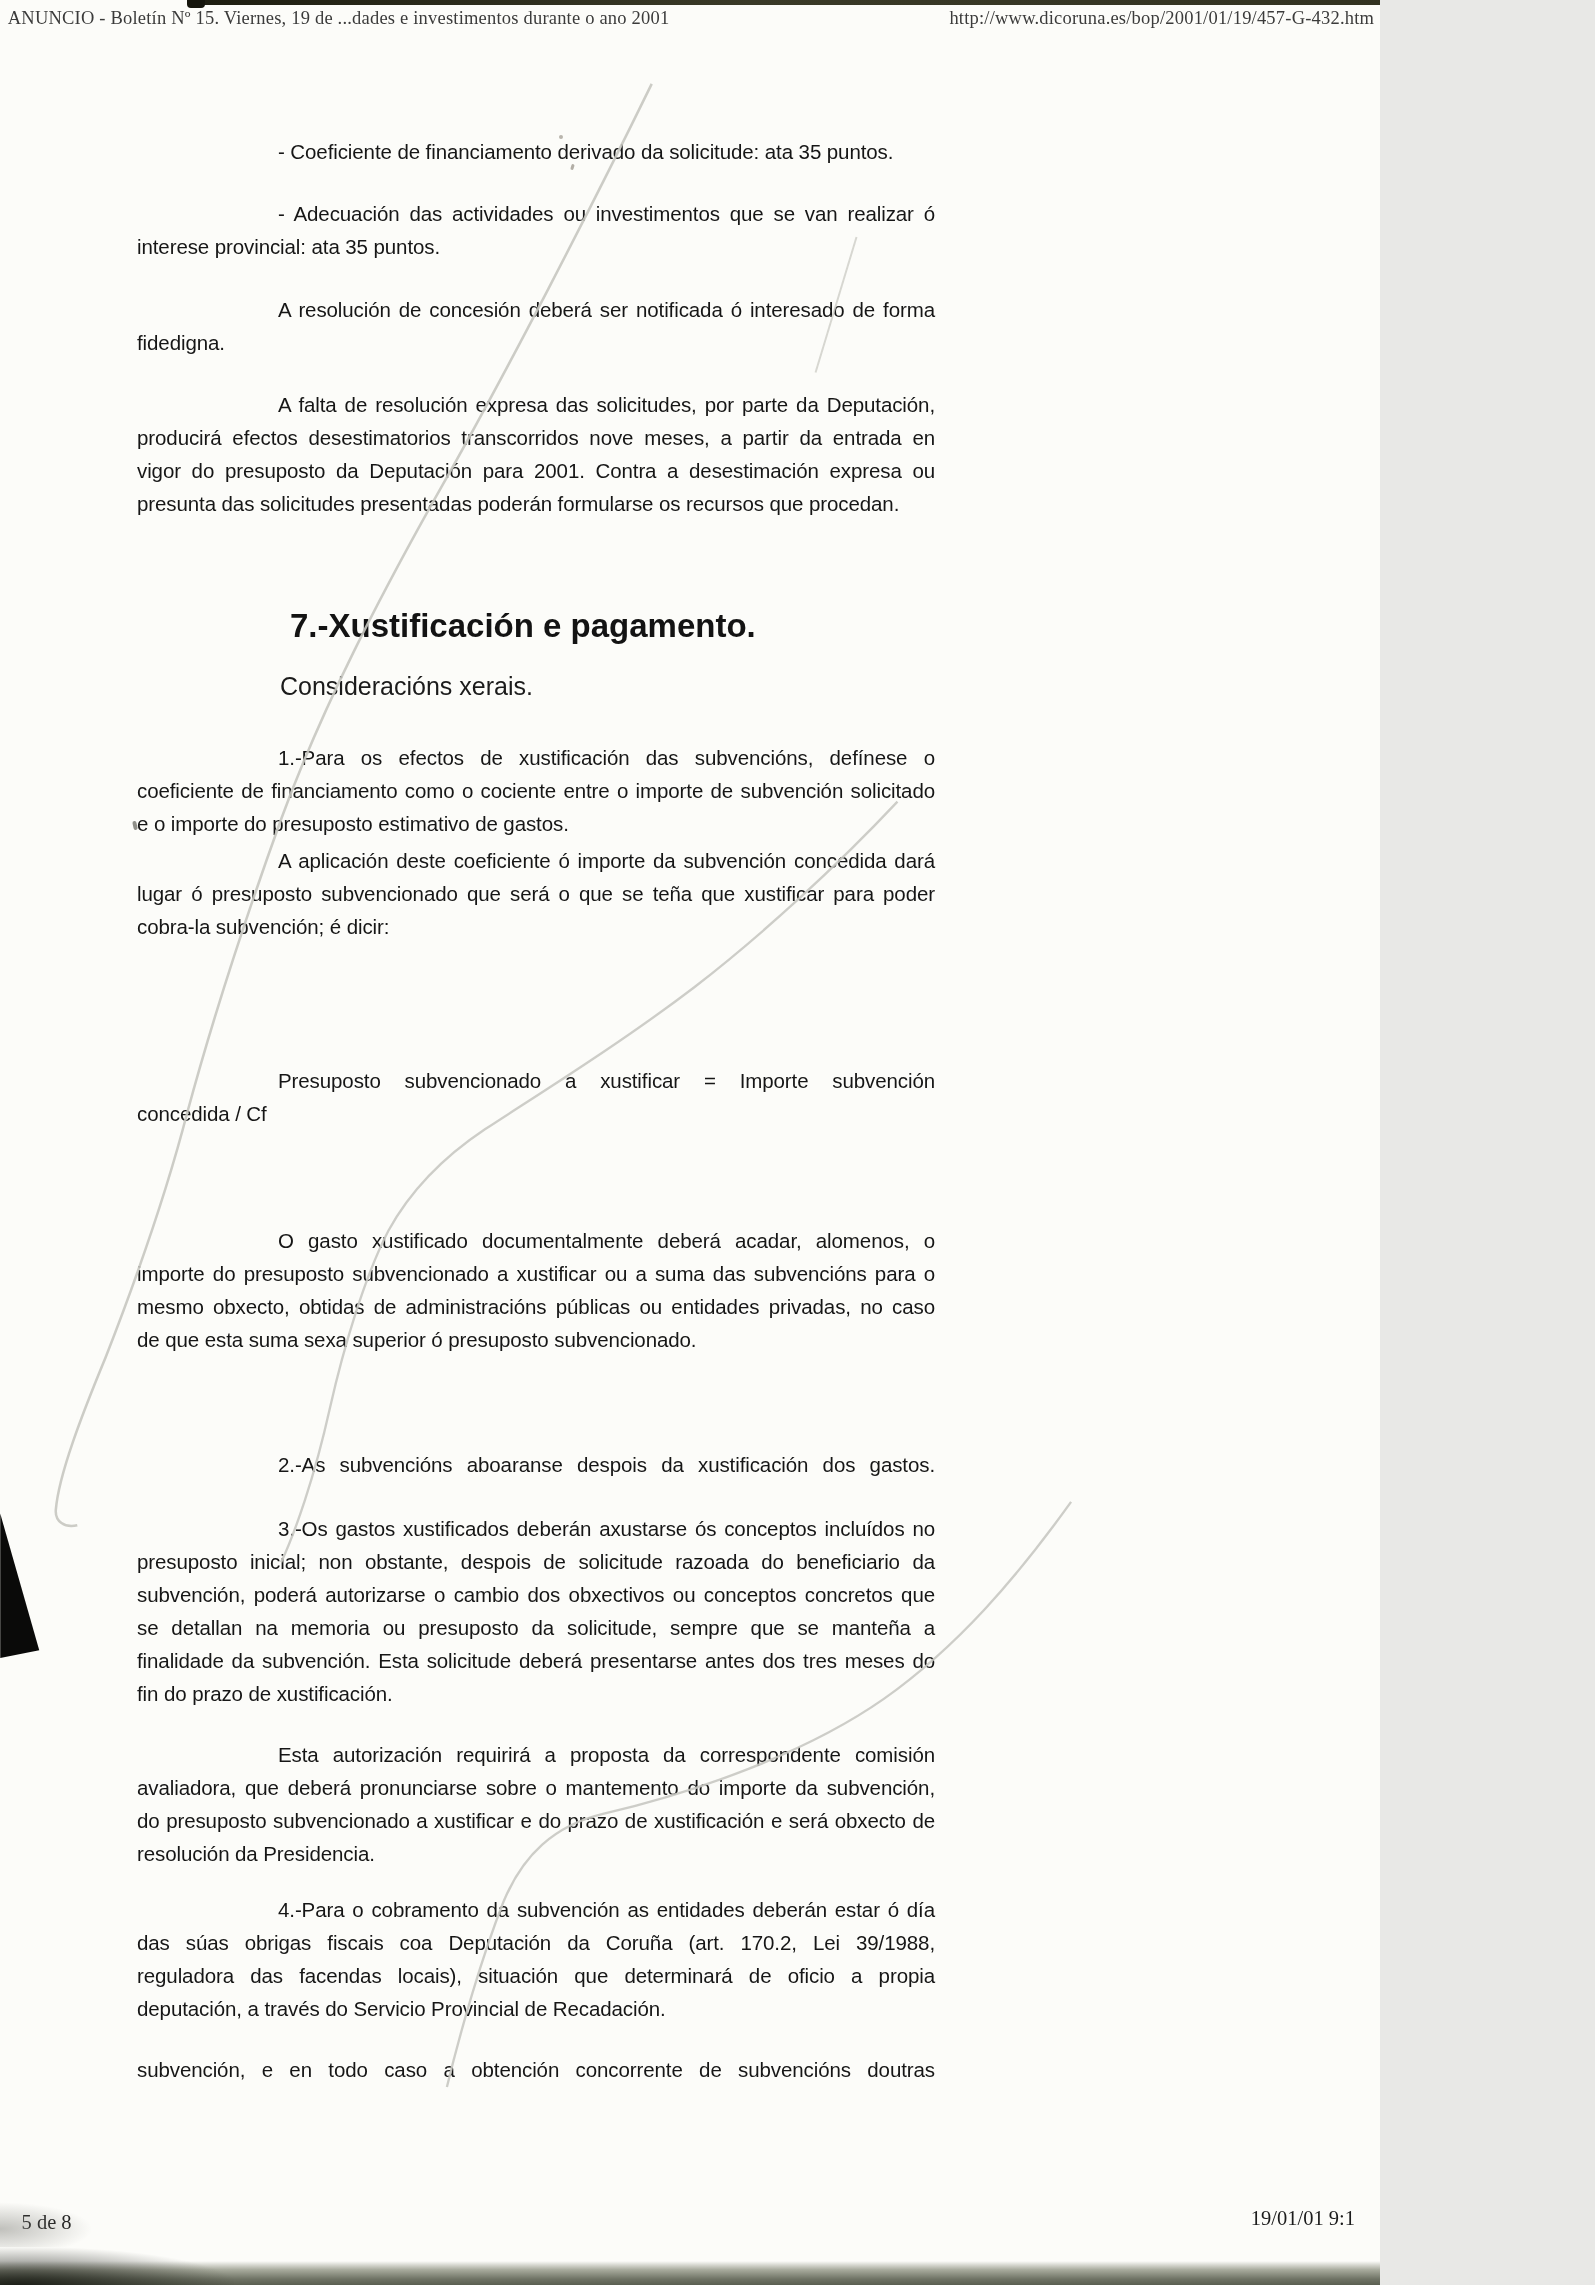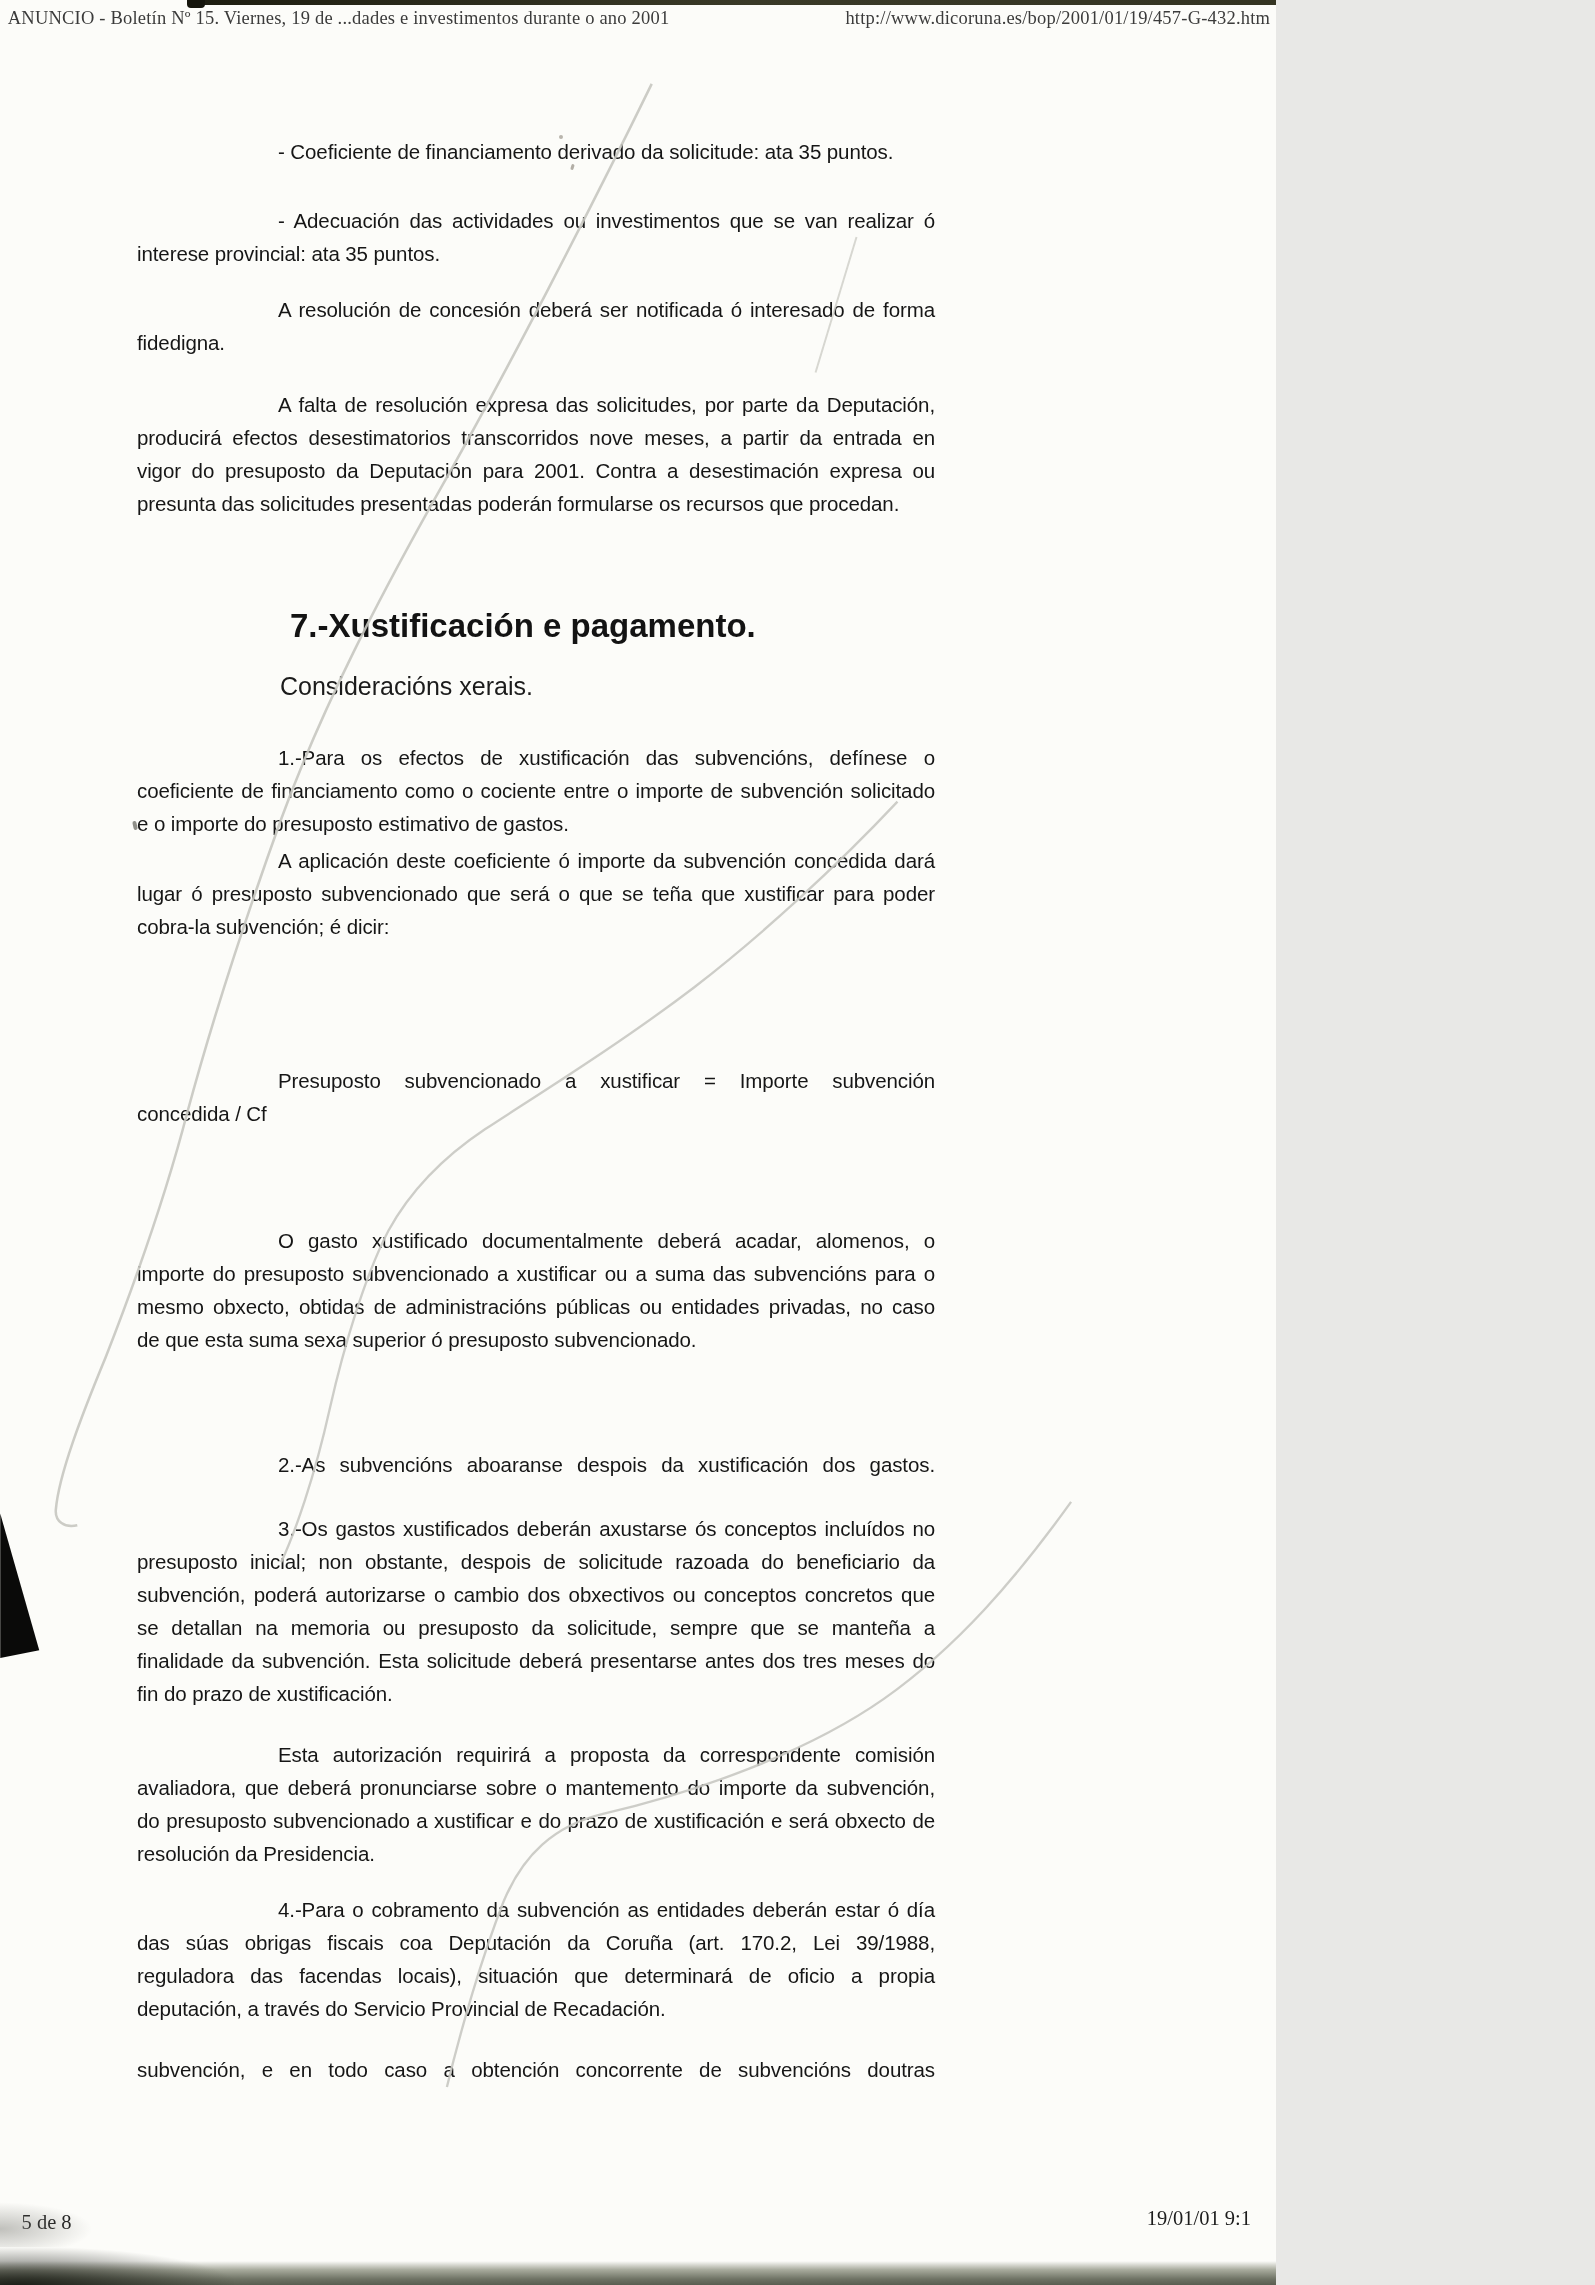--- a/index.html
+++ b/index.html
@@ -1,18 +1,18 @@
 <!DOCTYPE html>
 <html><head>
 <meta charset="utf-8">
 <style>
   html,body{margin:0;padding:0;background:#e8e8e6;}
   .page{
     position:relative;
-    width:1276px;height:2286px;
+    width:1380px;height:2286px;
     background:#fcfcf9;
     overflow:hidden;
     font-family:"Liberation Sans","DejaVu Sans",sans-serif;
     color:#1a1a1a;
   }
   
   .hdr{
     position:absolute;top:7.8px;left:7.8px;right:5.9px;
     display:flex;justify-content:space-between;
     font-family:"Liberation Serif","DejaVu Serif",serif;
@@ -86,21 +86,21 @@
 
   <div class="hdr">
     <span>ANUNCIO - Boletín Nº 15. Viernes, 19 de ...dades e investimentos durante o ano 2001</span>
     <span>http://www.dicoruna.es/bop/2001/01/19/457-G-432.htm</span>
   </div>
 
   <div class="para" style="top:135px">
     <div class="bl ind">- Coeficiente de financiamento derivado da solicitude: ata 35 puntos.</div>
   </div>
 
-  <div class="para" style="top:204px">
+  <div class="para" style="top:197px">
     <div class="bl jl ind">- Adecuación das actividades ou investimentos que se van realizar ó</div>
     <div class="bl">interese provincial: ata 35 puntos.</div>
   </div>
 
   <div class="para" style="top:293px">
     <div class="bl jl ind">A resolución de concesión deberá ser notificada ó interesado de forma</div>
     <div class="bl">fidedigna.</div>
   </div>
 
   <div class="para" style="top:388px">

